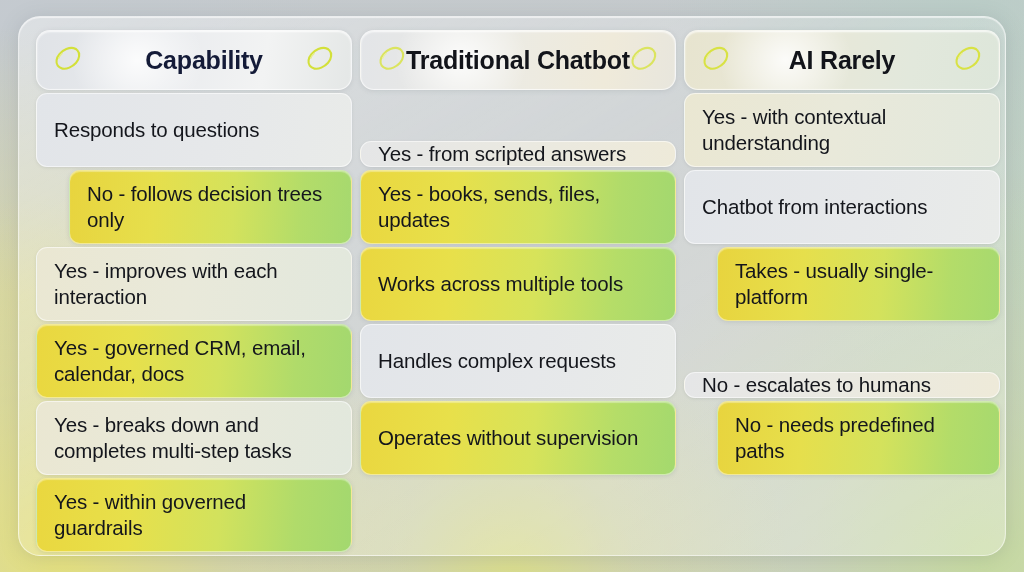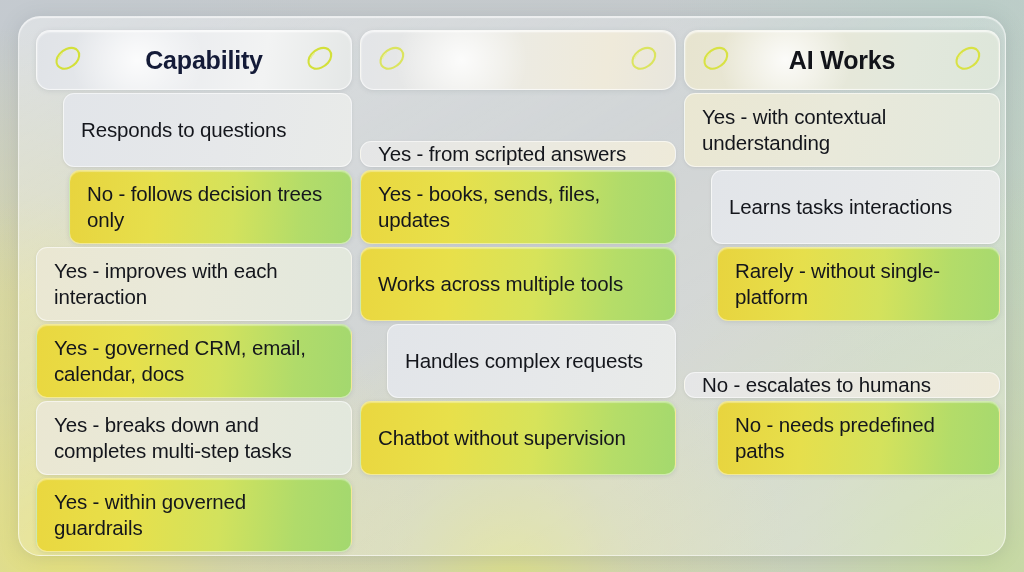--- a/index.html
+++ b/index.html
@@ -129,21 +129,20 @@
     color: #14161c;
     letter-spacing: -0.15px;
     overflow: hidden;
     box-shadow: 0 1px 3px rgba(120,128,135,0.18);
   }
 
   
   .cell.light.c0 {
     background: linear-gradient(100deg, #e2e5e9 0%, #e6e8ea 55%, #e9ebe9 100%);
     border: 1px solid rgba(255,255,255,0.55);
-    margin-left: 27px;
   }
   .cell.light.c1 {
     background: linear-gradient(100deg, #e5e6e7 0%, #eae9e1 50%, #eeead9 100%);
     border: 1px solid rgba(255,255,255,0.55);
     margin-top: 48px;
   }
   .cell.light.c2 {
     background: linear-gradient(100deg, #eae7d2 0%, #e9e9da 48%, #e2e8dd 100%);
     border: 1px solid rgba(255,255,255,0.55);
   }
@@ -191,36 +190,37 @@
     </span>
   </div>
 
   <div class="hcell h1">
     <span class="lemon left">
       <svg viewBox="0 0 34 34">
           <path d="M26.5 7.5c2.6 2.6 2.2 8.2-1.4 12.3-3.9 4.4-9.6 6.6-13.7 5.8-2-.4-3.6-1.4-4.7-2.9-2.1-2.9-1.5-7.9 1.9-11.8C12.2 6.6 18.3 4.2 22.6 5.1c1.6.3 2.9.9 3.9 2.4z" fill="none" stroke="#dbe45f" stroke-width="2.1" stroke-linejoin="round"></path>
           <path d="M11.2 10.6c-1.7 1.4-2.9 3.1-3.4 4.7" fill="none" stroke="#eaf0a2" stroke-width="1.3" stroke-linecap="round"></path>
         </svg>
     </span>
+    <span class="htitle">Traditional Chatbot</span>
     <span class="lemon right">
       <svg viewBox="0 0 34 34">
           <path d="M26.5 7.5c2.6 2.6 2.2 8.2-1.4 12.3-3.9 4.4-9.6 6.6-13.7 5.8-2-.4-3.6-1.4-4.7-2.9-2.1-2.9-1.5-7.9 1.9-11.8C12.2 6.6 18.3 4.2 22.6 5.1c1.6.3 2.9.9 3.9 2.4z" fill="none" stroke="#dbe45f" stroke-width="2.1" stroke-linejoin="round"></path>
           <path d="M11.2 10.6c-1.7 1.4-2.9 3.1-3.4 4.7" fill="none" stroke="#eaf0a2" stroke-width="1.3" stroke-linecap="round"></path>
         </svg>
     </span>
   </div>
 
   <div class="hcell h2">
     <span class="lemon left">
       <svg viewBox="0 0 34 34">
           <path d="M26.5 7.5c2.6 2.6 2.2 8.2-1.4 12.3-3.9 4.4-9.6 6.6-13.7 5.8-2-.4-3.6-1.4-4.7-2.9-2.1-2.9-1.5-7.9 1.9-11.8C12.2 6.6 18.3 4.2 22.6 5.1c1.6.3 2.9.9 3.9 2.4z" fill="none" stroke="#d8e244" stroke-width="2.1" stroke-linejoin="round"></path>
           <path d="M11.2 10.6c-1.7 1.4-2.9 3.1-3.4 4.7" fill="none" stroke="#e9ef96" stroke-width="1.3" stroke-linecap="round"></path>
         </svg>
     </span>
-    <span class="htitle">AI Works</span>
+    <span class="htitle">AI Rarely</span>
     <span class="lemon right">
       <svg viewBox="0 0 34 34">
           <path d="M26.5 7.5c2.6 2.6 2.2 8.2-1.4 12.3-3.9 4.4-9.6 6.6-13.7 5.8-2-.4-3.6-1.4-4.7-2.9-2.1-2.9-1.5-7.9 1.9-11.8C12.2 6.6 18.3 4.2 22.6 5.1c1.6.3 2.9.9 3.9 2.4z" fill="none" stroke="#d8e244" stroke-width="2.1" stroke-linejoin="round"></path>
           <path d="M11.2 10.6c-1.7 1.4-2.9 3.1-3.4 4.7" fill="none" stroke="#e9ef96" stroke-width="1.3" stroke-linecap="round"></path>
         </svg>
     </span>
   </div>
 
   <div class="cell light c0">
       <span class="ctext">Responds to questions</span>
@@ -233,48 +233,48 @@
     </div>
 
   <div class="cell accent c1">
       <span class="ctext">No - follows decision trees only</span>
     </div>
   <div class="cell accent c2">
       <span class="ctext">Yes - books, sends, files, updates</span>
     </div>
 
   <div class="cell light c0">
-      <span class="ctext">Learns tasks interactions</span>
+      <span class="ctext">Chatbot from interactions</span>
     </div>
   <div class="cell light c2">
       <span class="ctext">Yes - improves with each interaction</span>
     </div>
 
   <div class="cell accent c0">
       <span class="ctext">Works across multiple tools</span>
     </div>
   <div class="cell accent c1">
-      <span class="ctext">Rarely - without single-platform</span>
+      <span class="ctext">Takes - usually single-platform</span>
     </div>
   <div class="cell accent c2">
       <span class="ctext">Yes - governed CRM, email, calendar, docs</span>
     </div>
 
   <div class="cell light c0">
       <span class="ctext">Handles complex requests</span>
     </div>
   <div class="cell light c1">
       <span class="ctext">No - escalates to humans</span>
     </div>
   <div class="cell light c2">
       <span class="ctext">Yes - breaks down and completes multi-step tasks</span>
     </div>
 
   <div class="cell accent c0">
-      <span class="ctext">Chatbot without supervision</span>
+      <span class="ctext">Operates without supervision</span>
     </div>
   <div class="cell accent c1">
       <span class="ctext">No - needs predefined paths</span>
     </div>
   <div class="cell accent c2">
       <span class="ctext">Yes - within governed guardrails</span>
     </div>
 
 </div>
 

